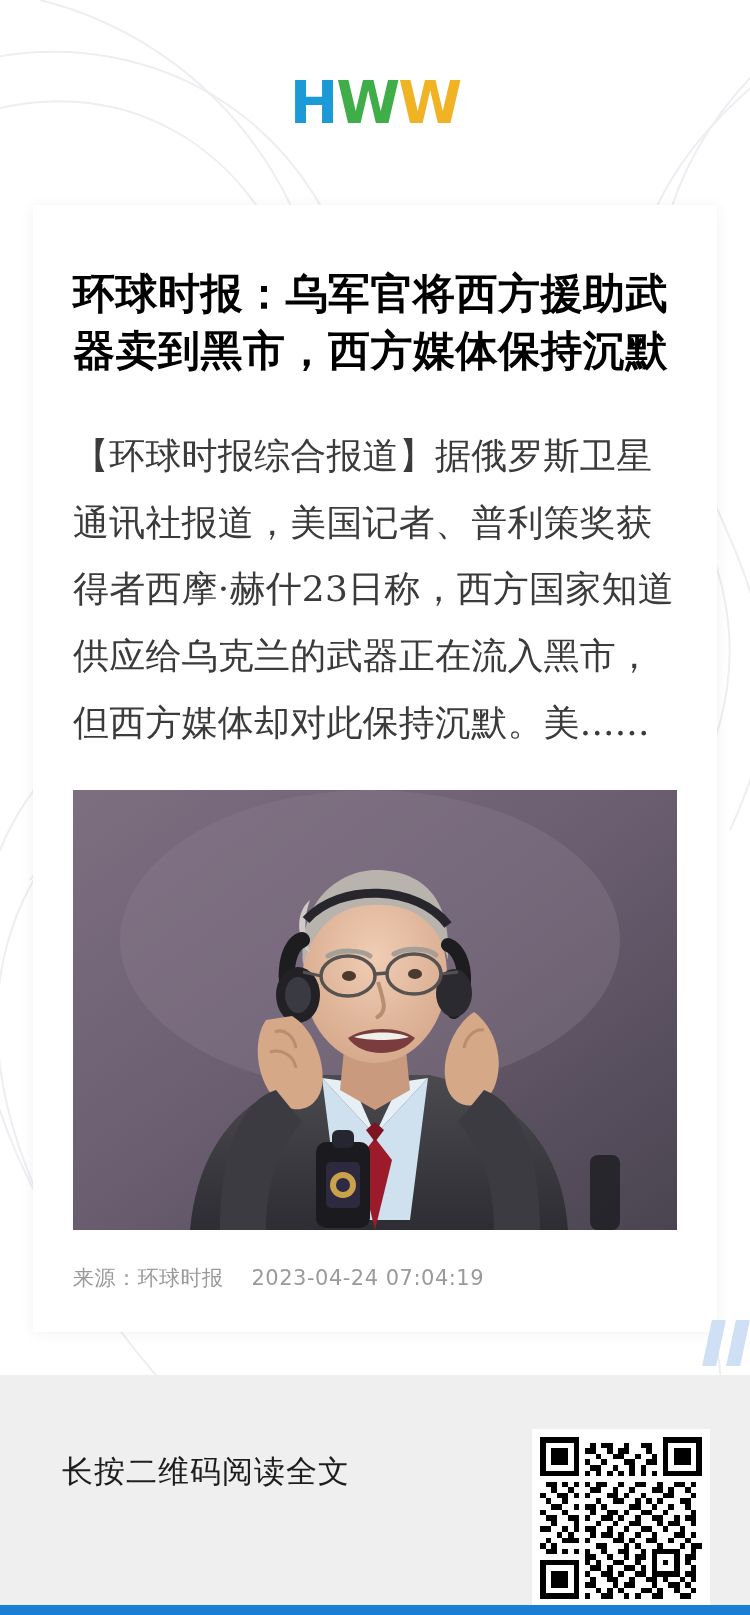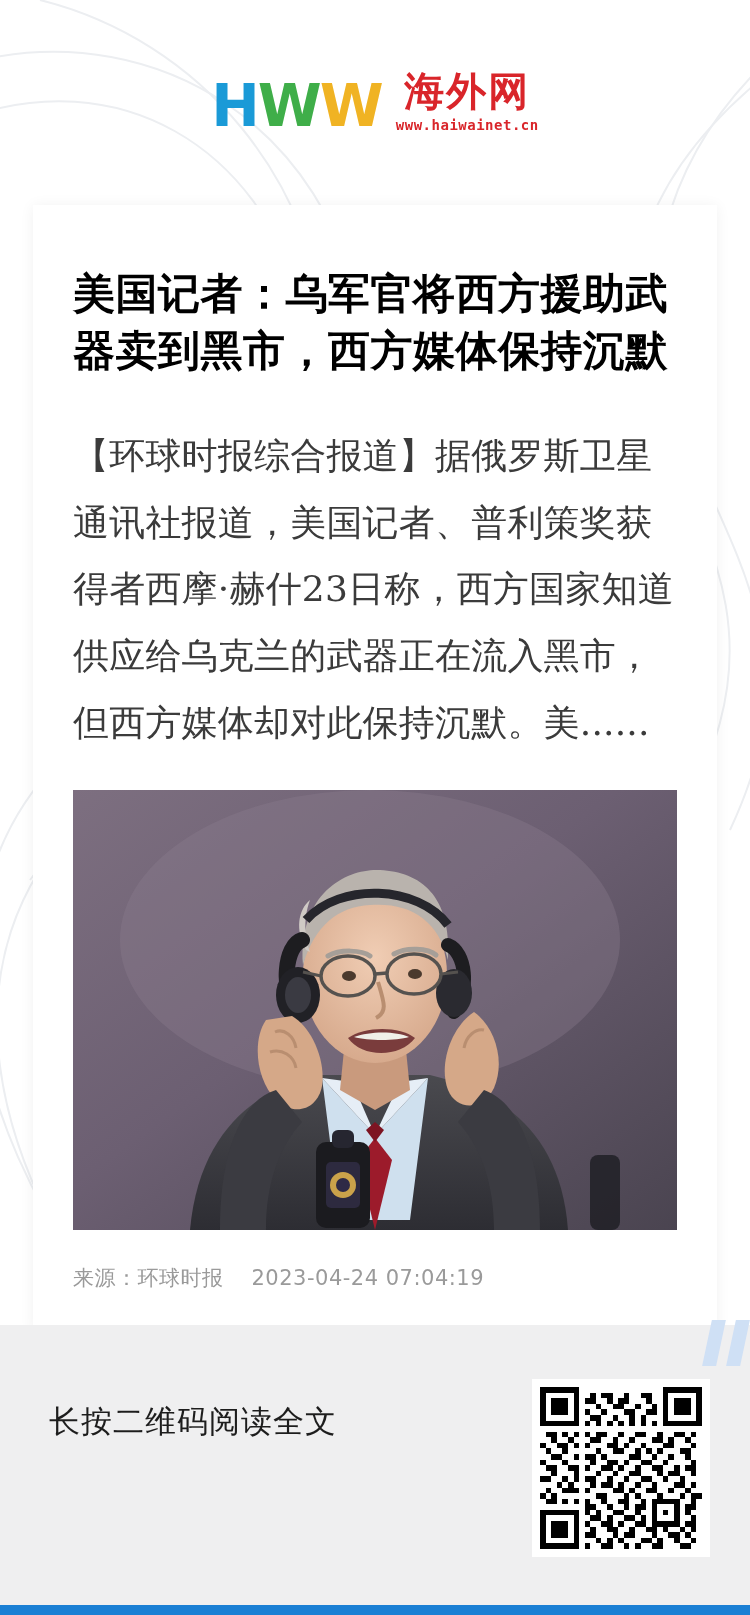--- a/index.html
+++ b/index.html
@@ -143,24 +143,24 @@
     background: #cfe0f5;
     transform: skewX(-12deg);
   }
 
   
   .footer {
     position: absolute;
     left: 0;
     bottom: 0;
     width: 750px;
-    height: 290px;
+    height: 240px;
     background: #efeff0;
     box-sizing: border-box;
-    padding: 54px 40px 0 49px;
+    padding: 54px 40px 0 62px;
     display: flex;
     justify-content: space-between;
     align-items: flex-start;
   }
   .footer-text { padding-top: 22px; }
   .footer-title {
     font-family: "DejaVu Serif", serif;
     font-size: 31px;
     color: #1d1d1d;
     letter-spacing: 1px;
@@ -208,30 +208,26 @@
 
 <div class="page">
 
   <div class="header">
     <div class="logo-wrap">
       <div class="logo-hww">
         <span>H</span>
         <span>W</span>
         <span>W</span>
       </div>
-      <div class="logo-cn-wrap">
-        <div class="logo-cn">海外网</div>
-        <div class="logo-url">www.haiwainet.cn</div>
-      </div>
     </div>
   </div>
 
   <div class="card">
 
-    <h1 class="title">美国记者：乌军官将西方援助武器卖到黑市，西方媒体保持沉默</h1>
+    <h1 class="title">环球时报：乌军官将西方援助武器卖到黑市，西方媒体保持沉默</h1>
 
     <p class="summary">【环球时报综合报道】据俄罗斯卫星通讯社报道，美国记者、普利策奖获得者西摩·赫什23日称，西方国家知道供应给乌克兰的武器正在流入黑市，但西方媒体却对此保持沉默。美......</p>
 
     <div class="photo">
       <svg viewBox="0 0 610 440" preserveAspectRatio="xMidYMid slice">
         <defs>
           <linearGradient id="bgGrad" x1="0" y1="0" x2="1" y2="1">
             <stop offset="0%" stop-color="#7d6f80"></stop>
             <stop offset="45%" stop-color="#6c5f72"></stop>
             <stop offset="100%" stop-color="#4a4450"></stop>

